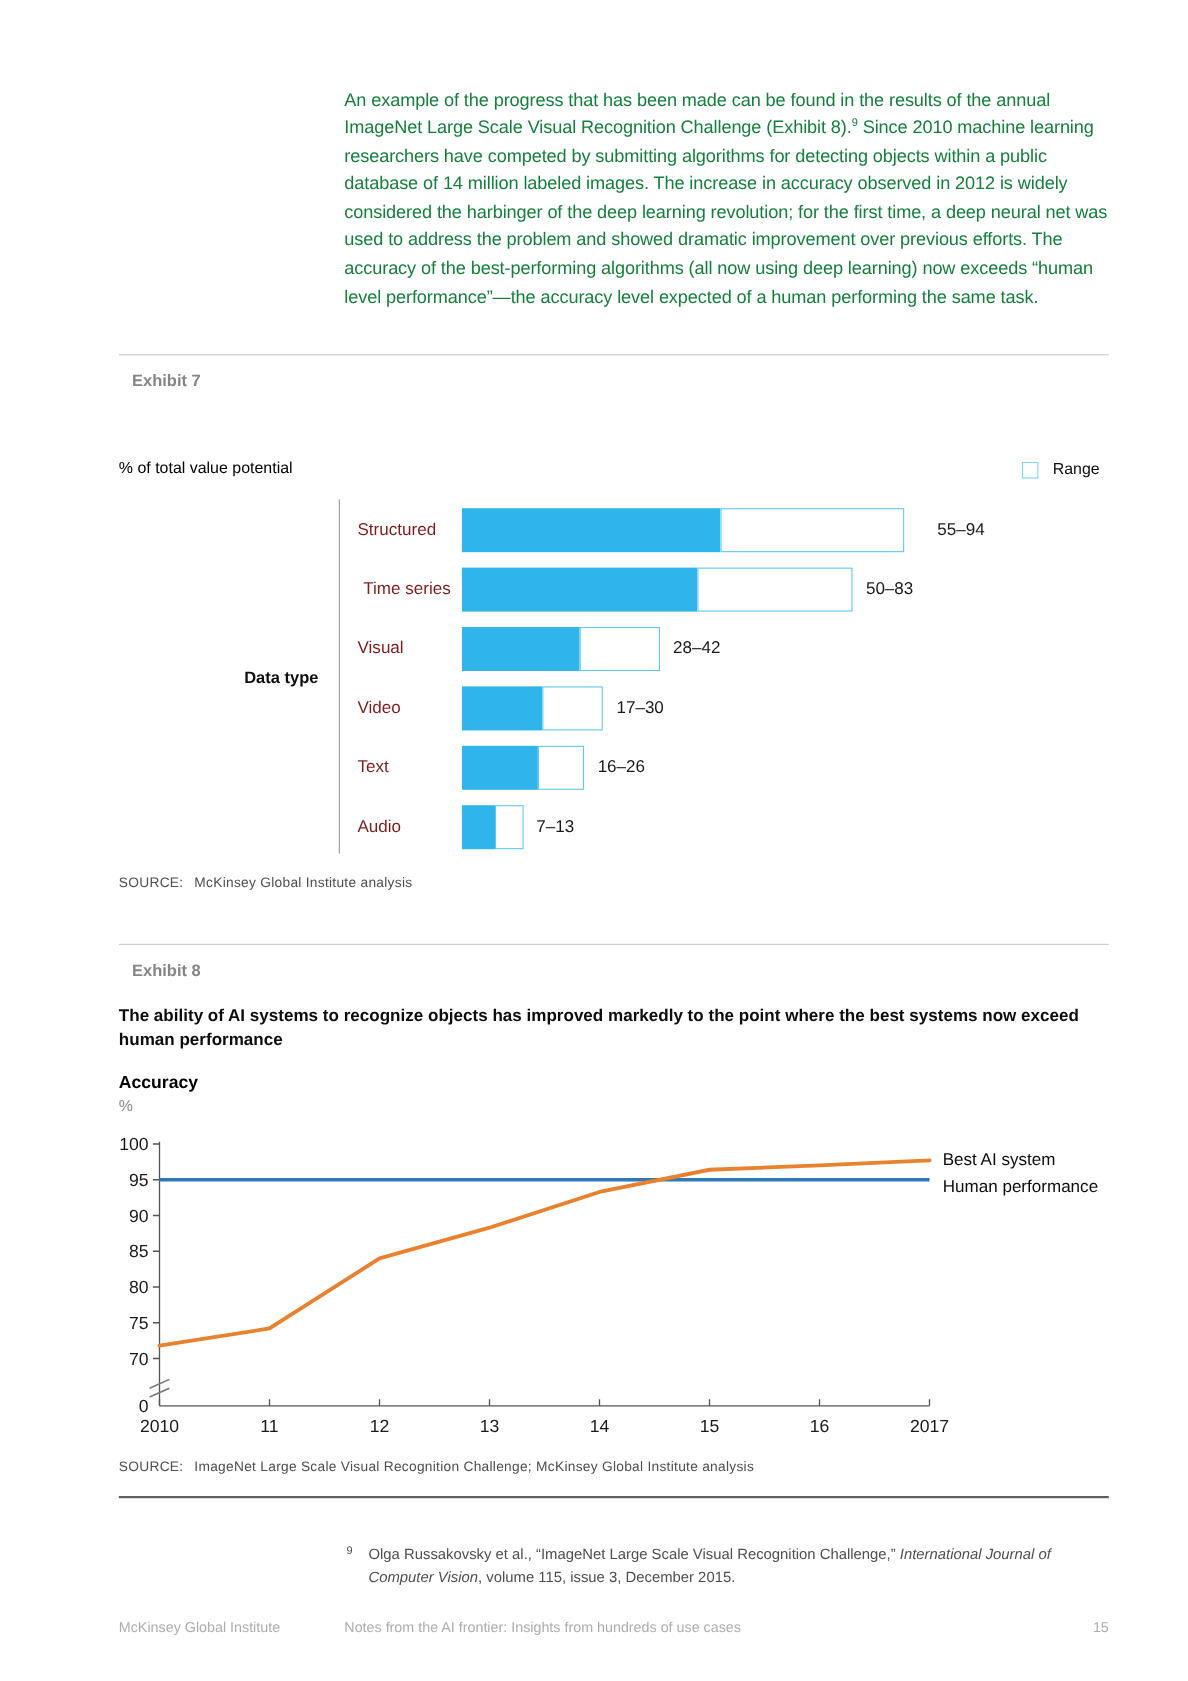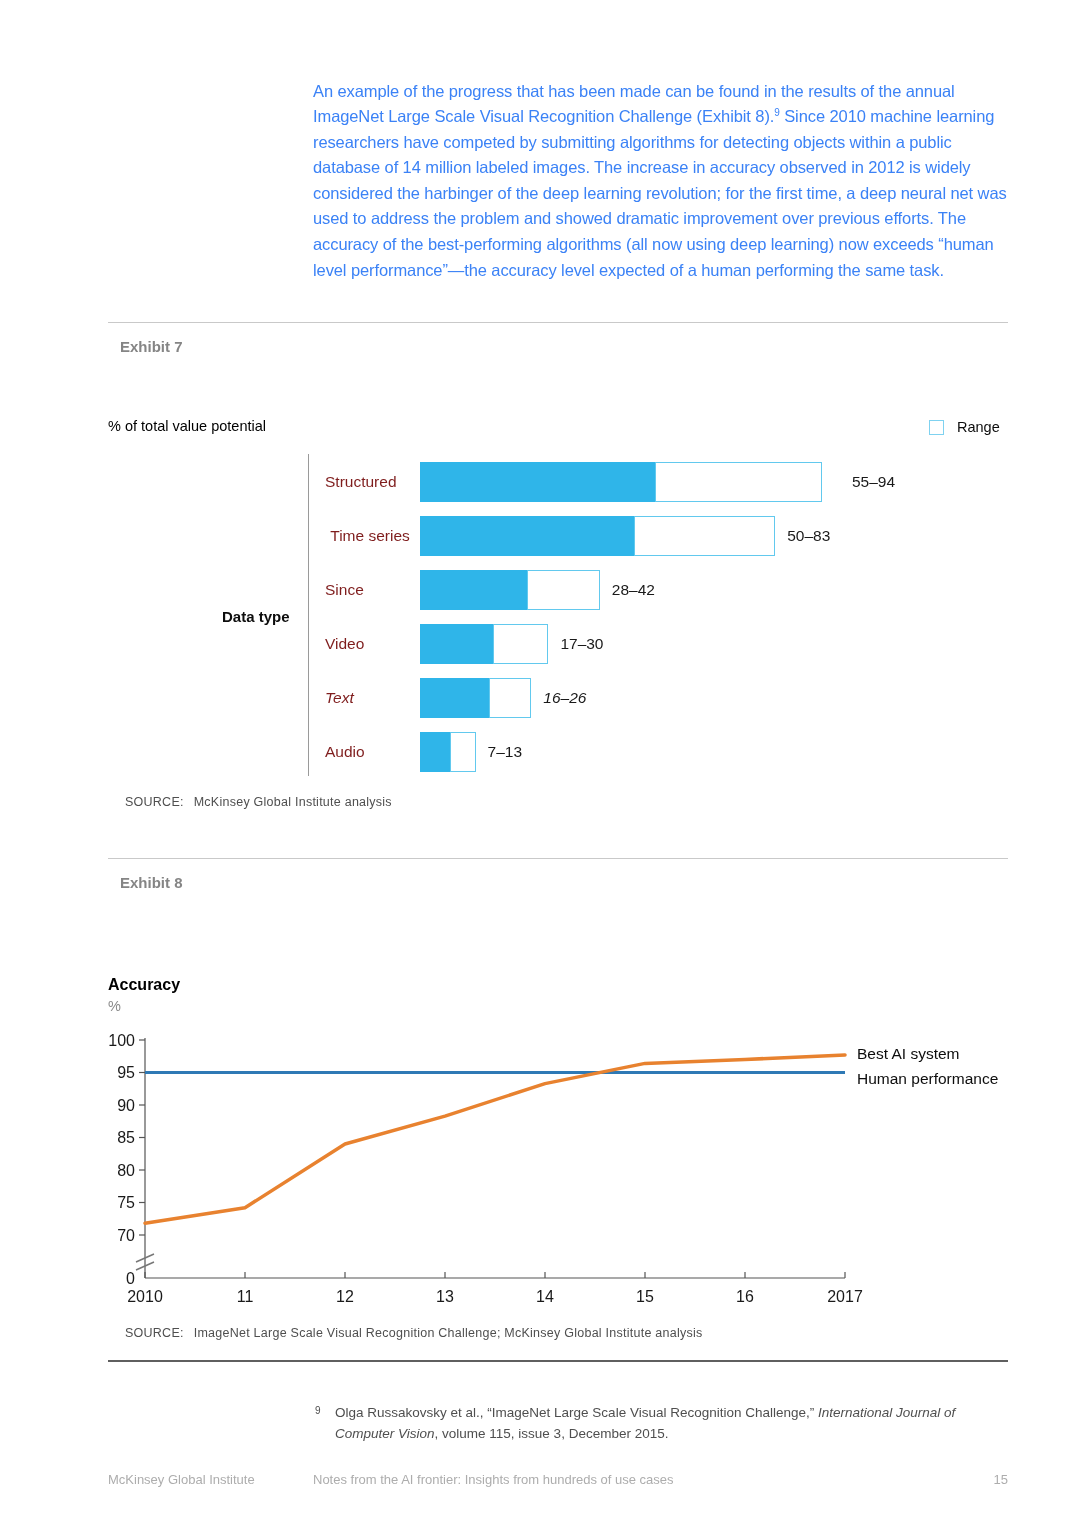--- a/index.html
+++ b/index.html
@@ -3,37 +3,37 @@
 <meta charset="utf-8">
 <style>
   html,body{margin:0;padding:0;background:#ffffff;}
   .page{
     position:relative;width:1080px;height:1528px;background:#ffffff;
     font-family:"Liberation Sans",sans-serif;color:#1a1a1a;overflow:hidden;
   }
   .abs{position:absolute;}
   .body-par{
     left:313px;top:62px;width:705px;font-size:16.5px;line-height:25.6px;
-    color:#3b82f6;letter-spacing:-0.1px;
+    color:#15803d;letter-spacing:-0.1px;
   }
   sup{font-size:10px;vertical-align:super;line-height:0;}
   .rule{left:108px;width:900px;height:1px;background:#c9c9c9;}
   .rule-dark{left:108px;width:900px;height:2px;background:#5f5f5f;}
   .exhibit-label{left:108px;font-size:15px;font-weight:bold;color:#858585;margin-left:12px;}
   .exhibit-title{left:108px;font-size:15.5px;font-weight:bold;color:#0d0d0d;line-height:22px;}
   .subtitle{font-size:14.5px;color:#000000;}
   .legend-swatch{width:15px;height:15px;background:#fff;border:1.5px solid #7fd2f0;box-sizing:border-box;}
   .legend-label{font-size:14.5px;color:#0d0d0d;}
   .bar-axis{width:1px;background:#9a9a9a;}
   .axis-title{font-size:15px;font-weight:bold;color:#0d0d0d;}
   .bar-row-label{position:absolute;left:-95px;width:90px;font-size:15.5px;color:#7f1d1d;}
   .bar-solid{position:absolute;top:0;height:40px;}
   .bar-range{position:absolute;top:0;height:40px;background:#fff;box-sizing:border-box;border:1.5px solid #62c9ee;}
   .bar-value{position:absolute;font-size:15.5px;color:#1a1a1a;white-space:nowrap;}
-  .source-line{left:125px;font-size:12.5px;color:#4f4f4f;letter-spacing:0.25px;}
+  .source-line{left:108px;font-size:12.5px;color:#4f4f4f;letter-spacing:0.25px;}
   .source-line .src-label{margin-right:10px;}
   .y-title{left:108px;font-size:16px;font-weight:bold;color:#000;}
   .y-unit{left:108px;font-size:14.5px;color:#8a8a8a;}
   .footnote{
     left:313px;width:700px;font-size:13.5px;line-height:21px;color:#4f4f4f;
     padding-left:22px;box-sizing:border-box;
   }
   .footnote .fn-marker{position:absolute;left:2px;top:-2px;font-size:10px;}
   .footer{left:108px;width:900px;font-size:13px;color:#adadad;display:flex;}
   .footer .f-left{width:205px;}
@@ -65,50 +65,51 @@
         <div class="bar-range" style="left: 235.4px; width: 166.9px; border-color: rgb(98, 201, 238);"></div>
         <div class="bar-value" style="left: 432px; line-height: 40px; text-align: center;">55–94</div>
       </div>
       <div style="position: absolute; left: 0px; top: 54px; width: 590px; height: 40px; text-align: center;">
         <div class="bar-row-label" style="line-height: 40px;">Time series</div>
         <div class="bar-solid" style="left: 0px; width: 214px; background: rgb(47, 181, 233);"></div>
         <div class="bar-range" style="left: 214px; width: 141.2px; border-color: rgb(98, 201, 238);"></div>
         <div class="bar-value" style="left: 367.2px; line-height: 40px;">50–83</div>
       </div>
       <div style="position: absolute; left: 0px; top: 108px; width: 590px; height: 40px;">
-        <div class="bar-row-label" style="line-height: 40px;">Since</div>
+        <div class="bar-row-label" style="line-height: 40px;">Visual</div>
         <div class="bar-solid" style="left: 0px; width: 107px; background: rgb(47, 181, 233);"></div>
         <div class="bar-range" style="left: 107px; width: 72.8px; border-color: rgb(98, 201, 238);"></div>
         <div class="bar-value" style="left: 191.8px; line-height: 40px;">28–42</div>
       </div>
       <div style="position: absolute; left: 0px; top: 162px; width: 590px; height: 40px;">
         <div class="bar-row-label" style="line-height: 40px;">Video</div>
         <div class="bar-solid" style="left: 0px; width: 72.8px; background: rgb(47, 181, 233);"></div>
         <div class="bar-range" style="left: 72.8px; width: 55.6px; border-color: rgb(98, 201, 238);"></div>
         <div class="bar-value" style="left: 140.4px; line-height: 40px;">17–30</div>
       </div>
-      <div style="position: absolute; left: 0px; top: 216px; width: 590px; height: 40px; font-style: italic;">
+      <div style="position: absolute; left: 0px; top: 216px; width: 590px; height: 40px;">
         <div class="bar-row-label" style="line-height: 40px;">Text</div>
         <div class="bar-solid" style="left: 0px; width: 68.5px; background: rgb(47, 181, 233);"></div>
         <div class="bar-range" style="left: 68.5px; width: 42.8px; border-color: rgb(98, 201, 238);"></div>
         <div class="bar-value" style="left: 123.3px; line-height: 40px;">16–26</div>
       </div>
       <div style="position: absolute; left: 0px; top: 270px; width: 590px; height: 40px;">
         <div class="bar-row-label" style="line-height: 40px;">Audio</div>
         <div class="bar-solid" style="left: 0px; width: 30px; background: rgb(47, 181, 233);"></div>
         <div class="bar-range" style="left: 30px; width: 25.7px; border-color: rgb(98, 201, 238);"></div>
         <div class="bar-value" style="left: 67.6px; line-height: 40px;">7–13</div>
       </div>
     </div>
 
   <div class="abs source-line" style="top:795px;"><span class="src-label">SOURCE:</span><span>McKinsey Global Institute analysis</span></div>
 
   <div class="abs rule" style="top:858px;"></div>
 
   <div class="abs exhibit-label" style="top:874px;">Exhibit 8</div>
+  <div class="abs exhibit-title" style="top:913px;width:890px;">The ability of AI systems to recognize objects has improved markedly to the point where the best systems now exceed human performance</div>
   <div class="abs y-title" style="top:976px;">Accuracy</div>
   <div class="abs y-unit" style="top:998px;">%</div>
 
   <svg class="abs" id="line-chart" style="left:108px;top:1018px;" width="900" height="300" viewBox="0 0 900 300">
       <line x1="37" y1="20" x2="37" y2="260" stroke="#555555" stroke-width="1.2"></line>
       <line x1="37" y1="260" x2="737" y2="260" stroke="#555555" stroke-width="1.2"></line>
       <line x1="31" y1="22" x2="37" y2="22" stroke="#555555" stroke-width="1.2"></line>
       <text x="27" y="27.5" text-anchor="end" font-size="16" fill="#1a1a1a">100</text>
       <line x1="31" y1="54.5" x2="37" y2="54.5" stroke="#555555" stroke-width="1.2"></line>
       <text x="27" y="60" text-anchor="end" font-size="16" fill="#1a1a1a">95</text>

